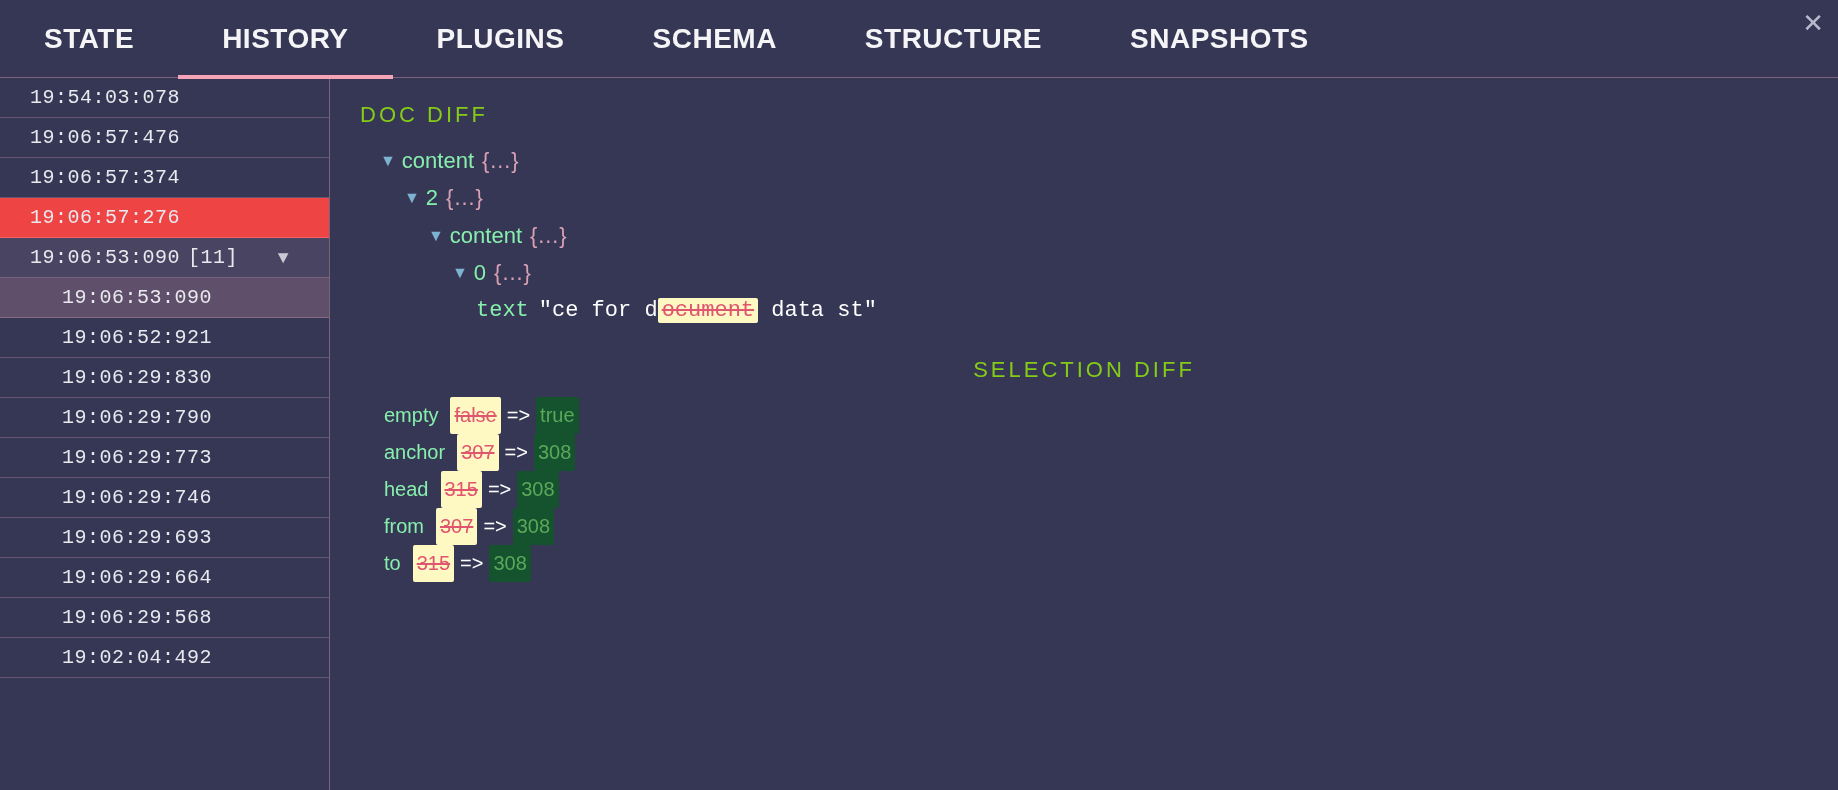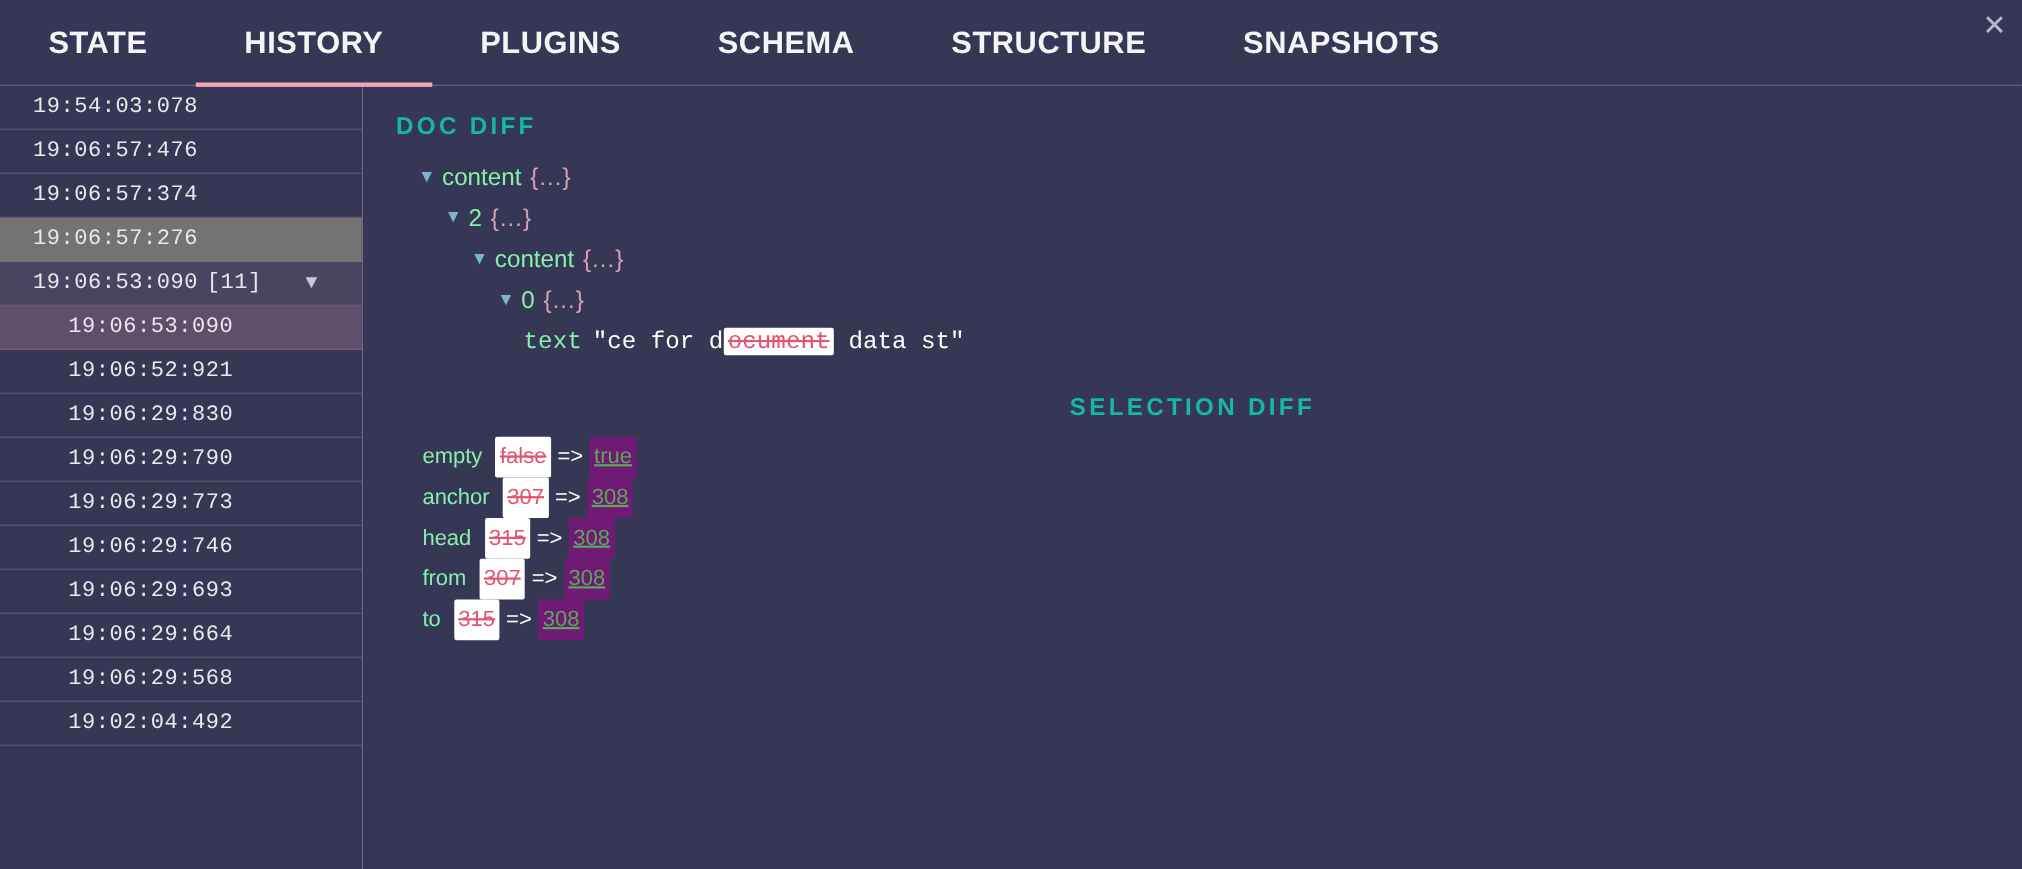--- a/index.html
+++ b/index.html
@@ -64,39 +64,39 @@
     padding: 8px 0 8px 30px;
     border-bottom: 1px solid rgba(255,180,200,0.25);
     color: #e8e8ee;
     cursor: pointer;
     display: flex;
     align-items: center;
     position: relative;
     letter-spacing: 0.5px;
   }
   .hist-item.indented { padding-left: 62px; }
-  .hist-item.selected { background: #737373; }
+  .hist-item.selected { background: #ef4444; }
   .hist-item.group { background: #4a4463; }
   .hist-item.sub-selected { background: #5f4f6a; }
   .hist-item .badge { margin-left: 8px; }
   .hist-item .chev {
     position: absolute;
     right: 40px;
     font-size: 18px;
     color: #c9c9d6;
   }
   .content {
     padding: 24px 30px;
     flex: 1;
     overflow: auto;
   }
   .section-title {
-    color: #14b8a6;
+    color: #84cc16;
     font-size: 22px;
-    font-weight: 700;
+    font-weight: 400;
     letter-spacing: 3px;
     margin-bottom: 14px;
   }
   .section-title.mt { margin-top: 28px; text-align: center; }
   .tree-row {
     font-size: 22px;
     line-height: 1.7;
     display: flex;
     align-items: center;
     flex-wrap: wrap;
@@ -109,32 +109,31 @@
   }
   .key { color: #86efac; text-align: right; }
   .braces { color: #d8a0b4; margin-left: 8px; }
   .indent-1 { padding-left: 20px; }
   .indent-2 { padding-left: 44px; }
   .indent-3 { padding-left: 68px; }
   .indent-4 { padding-left: 92px; }
   .indent-5 { padding-left: 116px; font-family: Liberation Mono, monospace; }
   .text-val { color: #fff; margin-left: 10px; }
   .removed {
-    background: #ffffff;
+    background: #fef9c3;
     color: #e05570;
     text-decoration: line-through;
     padding: 0 4px;
     border-radius: 2px;
   }
   .added {
-    background: #701a75;
+    background: #14532d;
     color: #5aa85a;
     padding: 0 4px;
     border-radius: 2px;
-    text-decoration: underline;
   }
   .arrow { color: #fff; margin: 0 6px; }
   .diff-row {
     font-size: 20px;
     line-height: 1.85;
     padding-left: 24px;
     display: flex;
     align-items: center;
   }
   .diff-row .key { margin-right: 12px; }

